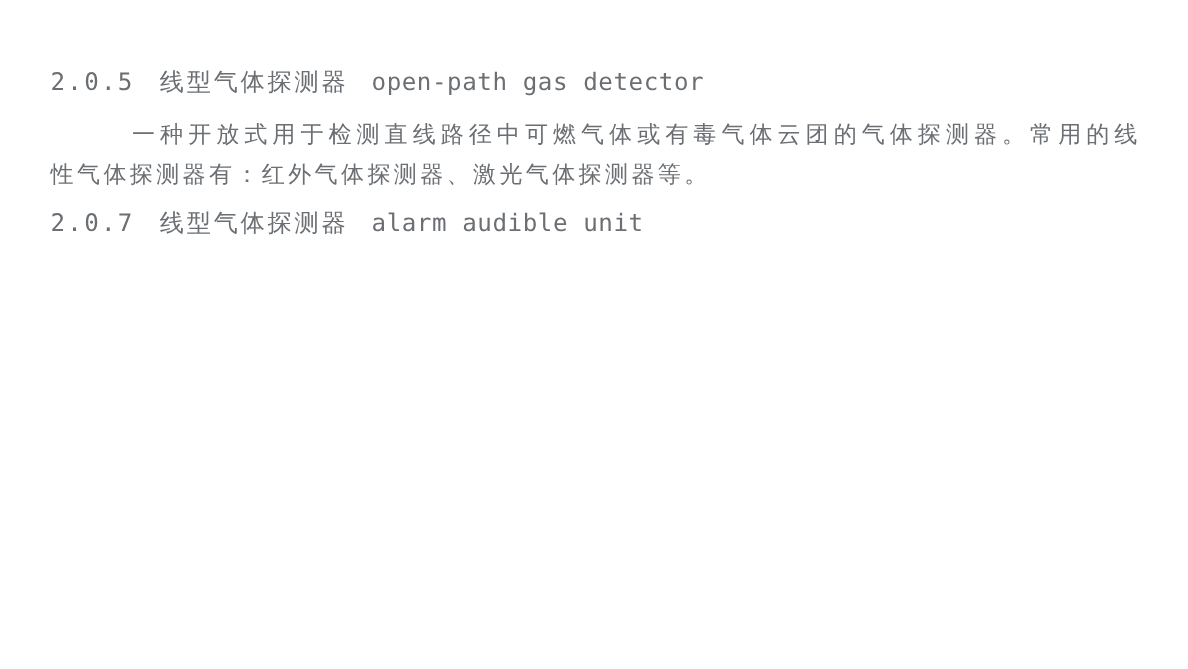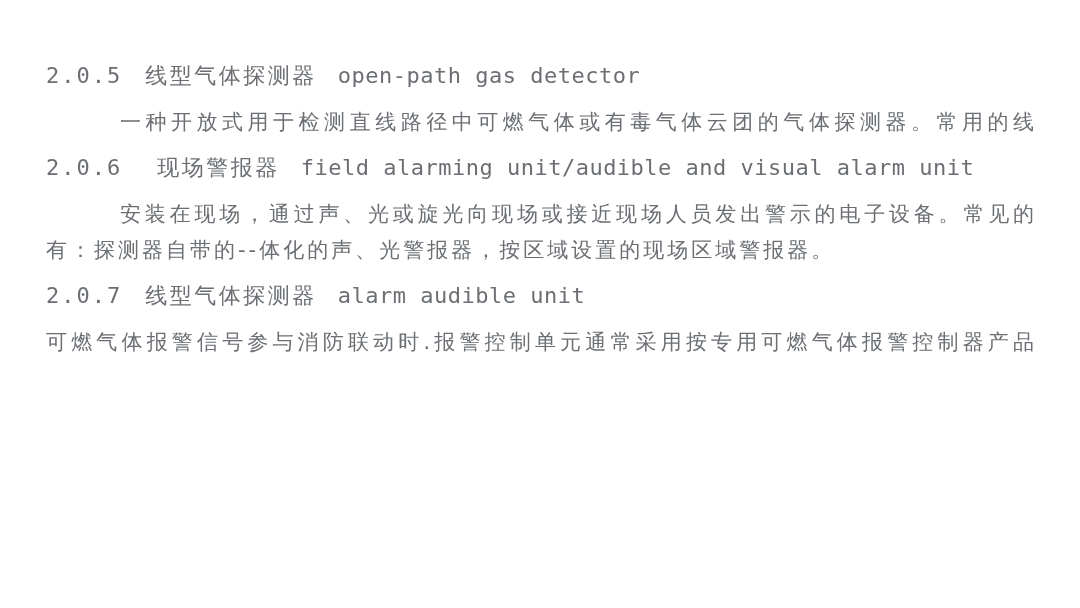--- a/index.html
+++ b/index.html
@@ -72,39 +72,28 @@
 <div class="page">
 
   <div class="section">
     <div class="heading">
       <span class="sec-num">2.0.5</span>
       <span class="sec-zh">线型气体探测器</span>
       <span class="sec-en">open-path gas detector</span>
     </div>
     <div class="para">
       <div class="line fill indent-lg">一种开放式用于检测直线路径中可燃气体或有毒气体云团的气体探测器。常用的线</div>
+      <div class="line">性气体探测器有：红外气体探测器、激光气体探测器等。</div>
     </div>
   </div>
 
-  <div class="section section-206">
-    <div class="heading">
-      <span class="sec-num">2.0.6</span>
-      <span class="sec-zh">现场警报器</span>
-      <span class="sec-en">field alarming unit/audible and visual alarm unit</span>
-    </div>
-    <div class="para">
-      <div class="line fill indent-lg">安装在现场，通过声、光或旋光向现场或接近现场人员发出警示的电子设备。常见的</div>
-      <div class="line">有：探测器自带的--体化的声、光警报器，按区域设置的现场区域警报器。</div>
-    </div>
-  </div>
 
   <div class="section">
     <div class="heading">
       <span class="sec-num">2.0.7</span>
       <span class="sec-zh">线型气体探测器</span>
       <span class="sec-en">alarm audible unit</span>
     </div>
     <div class="para">
-      <div class="line fill">可燃气体报警信号参与消防联动时.报警控制单元通常采用按专用可燃气体报警控制器产品</div>
     </div>
   </div>
 
 </div>
 
 </body></html>

